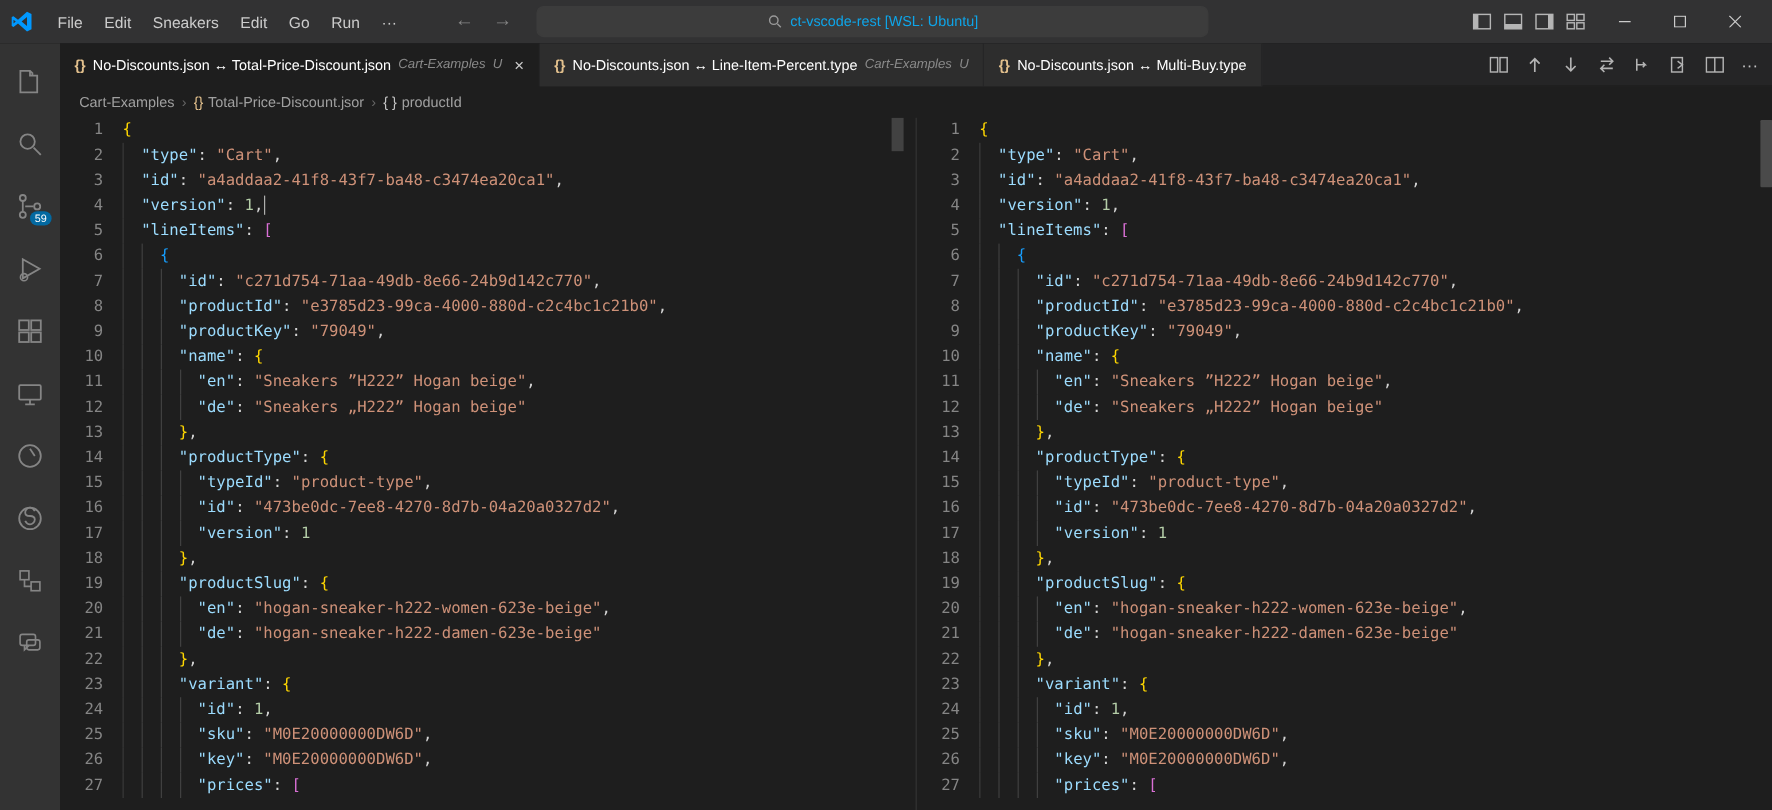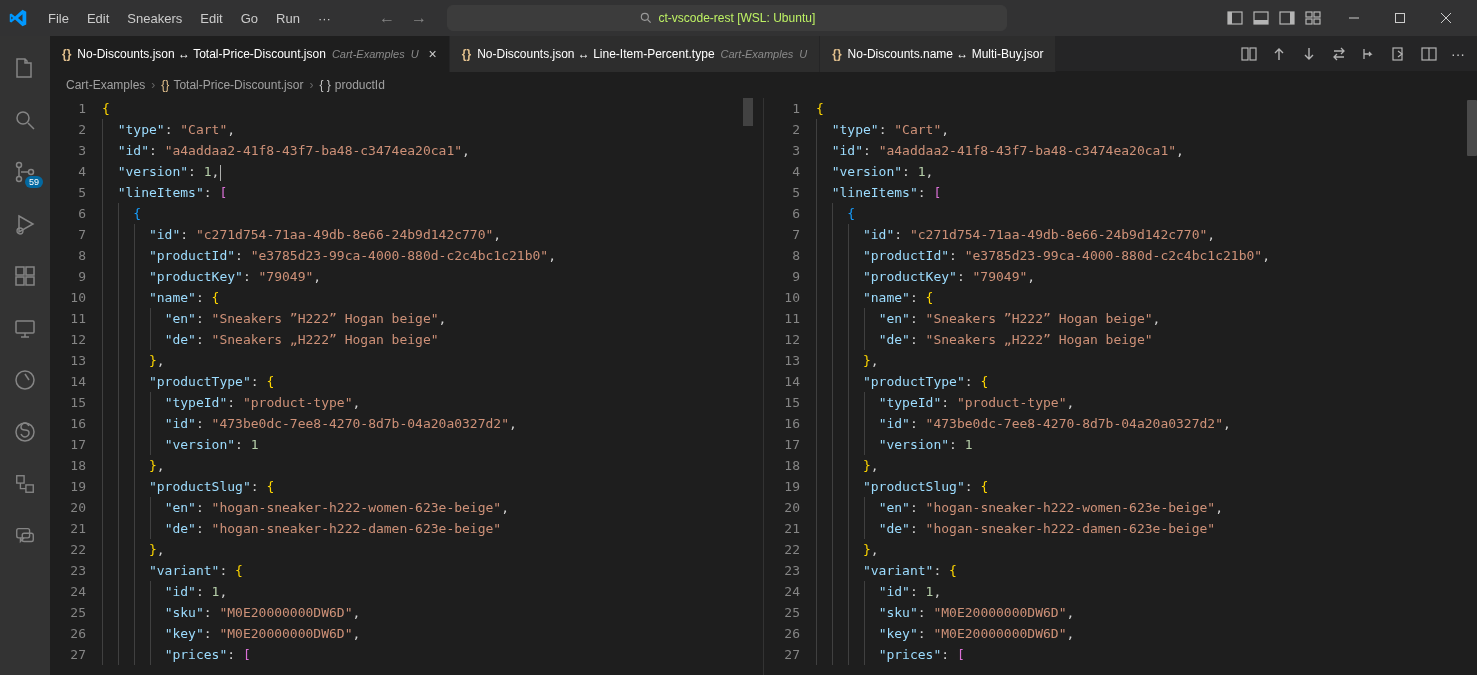--- a/index.html
+++ b/index.html
@@ -35,21 +35,21 @@
 .nav-arrows { display: flex; gap: 16px; margin-left: 36px; margin-right: 16px; color: #858585; }
 .nav-arrow { cursor: pointer; font-size: 16px; }
 .search-box {
   flex: 1; max-width: 560px;
   height: 26px;
   background: #3c3c3c;
   border: 1px solid #3c3c3c;
   border-radius: 6px;
   display: flex; align-items: center; justify-content: center;
   gap: 6px;
-  color: #bef264;
+  color: #0ea5e9;
   font-size: 12px;
 }
 .title-right {
   margin-left: auto;
   display: flex; align-items: center; gap: 10px;
   color: #cccccc;
 }
 .layout-icons { display: flex; gap: 10px; }
 .layout-icon { width: 16px; height: 16px; opacity: 0.85; }
 .window-controls { display: flex; gap: 0; }
@@ -323,21 +323,21 @@
         <span class="tab-close">×</span>
       </div>
       <div class="tab">
         <span class="tab-icon">{}</span>
         <span class="tab-label">No-Discounts.json ↔ Line-Item-Percent.type</span>
         <span class="tab-sub">Cart-Examples</span>
         <span class="tab-sub">U</span>
       </div>
       <div class="tab">
         <span class="tab-icon">{}</span>
-        <span class="tab-label">No-Discounts.name ↔ Multi-Buy.jsor</span>
+        <span class="tab-label">No-Discounts.json ↔ Multi-Buy.type</span>
       </div>
       <div class="tabs-right">
         <svg class="tabs-right-icon" viewBox="0 0 16 16">
             <rect x="1" y="2" width="6" height="12" fill="none" stroke="#ccc" stroke-width="1.2"></rect>
             <rect x="9" y="2" width="6" height="12" fill="none" stroke="#ccc" stroke-width="1.2"></rect>
           </svg>
         <svg class="tabs-right-icon" viewBox="0 0 16 16">
             <path d="M8 14V3M4 7l4-4 4 4" fill="none" stroke="#ccc" stroke-width="1.4"></path>
           </svg>
         <svg class="tabs-right-icon" viewBox="0 0 16 16">

